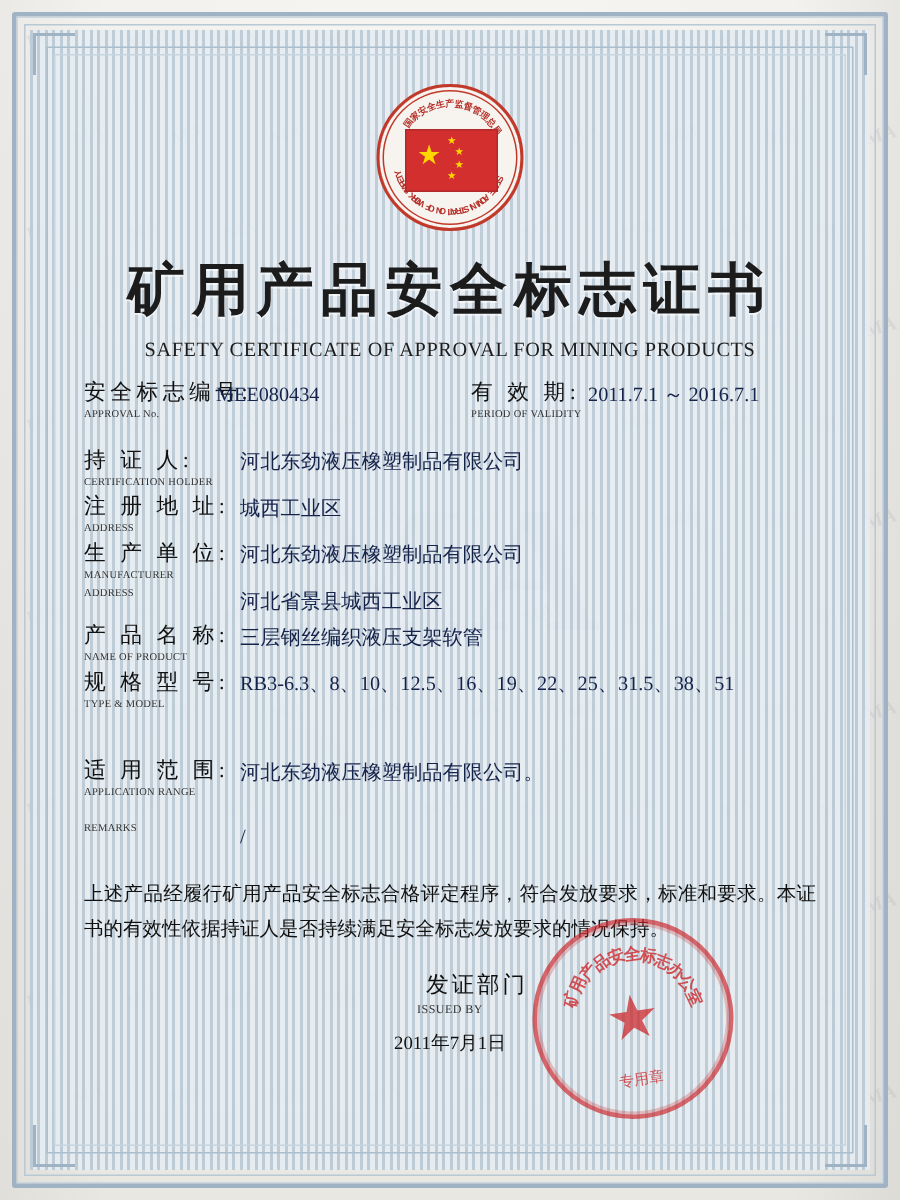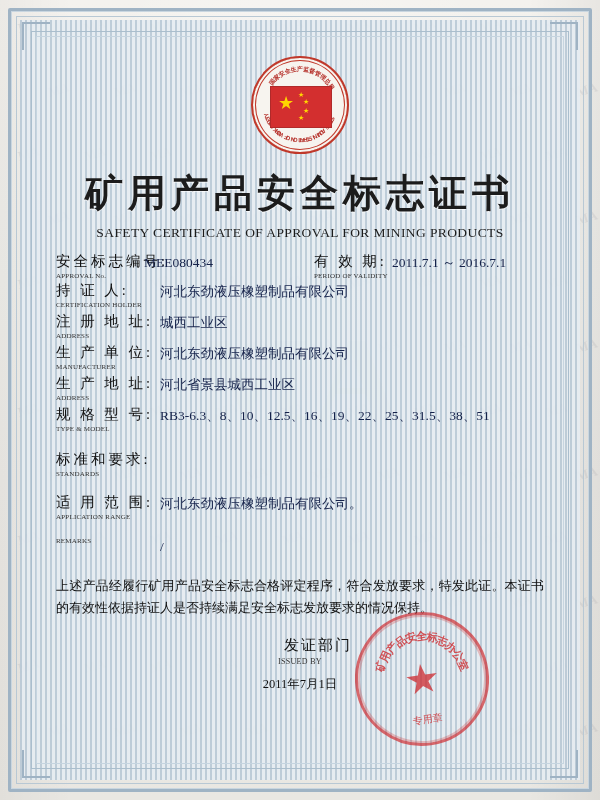--- a/index.html
+++ b/index.html
@@ -180,20 +180,21 @@
     margin-top: 6px;
     text-align: center;
     font-family: "Liberation Serif", serif;
     font-size: 13.5px;
     letter-spacing: 0.4px;
     color: #1c1c1c;
   }
 
   
   .fields {
+    margin-top: 16px;
     padding: 0 8px;
   }
   .row {
     display: flex;
     align-items: flex-start;
     margin-bottom: 2px;
   }
   .lbl {
     width: 104px;
     flex: 0 0 104px;
@@ -561,44 +562,46 @@
       <div class="row">
         <div class="lbl">
           <div class="cn">生 产 单 位:</div>
           <div class="en">MANUFACTURER</div>
         </div>
         <div class="val ink">河北东劲液压橡塑制品有限公司</div>
       </div>
 
       <div class="row">
         <div class="lbl">
-          <div class="cn">生 产 地 址:</div>
           <div class="en">ADDRESS</div>
         </div>
         <div class="val ink">河北省景县城西工业区</div>
       </div>
 
+      <div class="row">
+        <div class="lbl">
+          <div class="cn">产 品 名 称:</div>
+          <div class="en">NAME OF PRODUCT</div>
+        </div>
+        <div class="val ink">三层钢丝编织液压支架软管</div>
+      </div>
 
       <div class="row">
         <div class="lbl">
           <div class="cn">规 格 型 号:</div>
           <div class="en">TYPE &amp; MODEL</div>
         </div>
         <div class="val ink">RB3-6.3、8、10、12.5、16、19、22、25、31.5、38、51</div>
       </div>
 
     </div>
 
     <div class="fields block-std">
 
       <div class="row">
-        <div class="lbl">
-          <div class="cn">标准和要求:</div>
-          <div class="en">STANDARDS</div>
-        </div>
       </div>
 
       <div class="sep-gap"></div>
 
       <div class="row">
         <div class="lbl">
           <div class="cn">适 用 范 围:</div>
           <div class="en">APPLICATION RANGE</div>
         </div>
         <div class="val ink">河北东劲液压橡塑制品有限公司。</div>
@@ -608,21 +611,21 @@
 
       <div class="row">
         <div class="lbl">
           <div class="en">REMARKS</div>
         </div>
         <div class="val ink">/</div>
       </div>
 
     </div>
 
-    <div class="statement">上述产品经履行矿用产品安全标志合格评定程序，符合发放要求，特发此证。本证书的有效性依据持证人是否持续满足安全标志发放要求的情况保持。</div>
+    <div class="statement">上述产品经履行矿用产品安全标志合格评定程序，符合发放要求，标准和要求。本证书的有效性依据持证人是否持续满足安全标志发放要求的情况保持。</div>
 
     <div class="issuer">
       <div class="cn">发证部门</div>
       <div class="en">ISSUED BY</div>
     </div>
 
     <div class="issue-date">2011年7月1日</div>
 
   </div>
 

